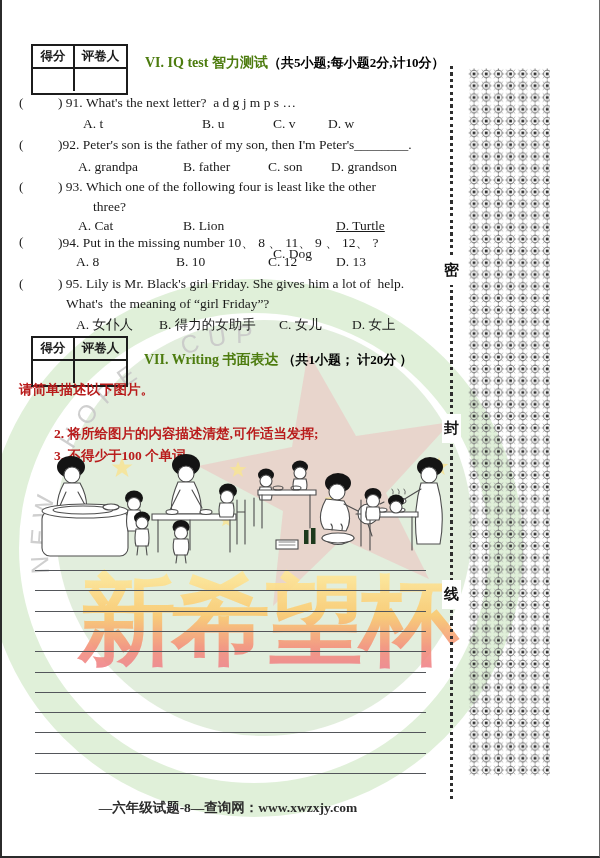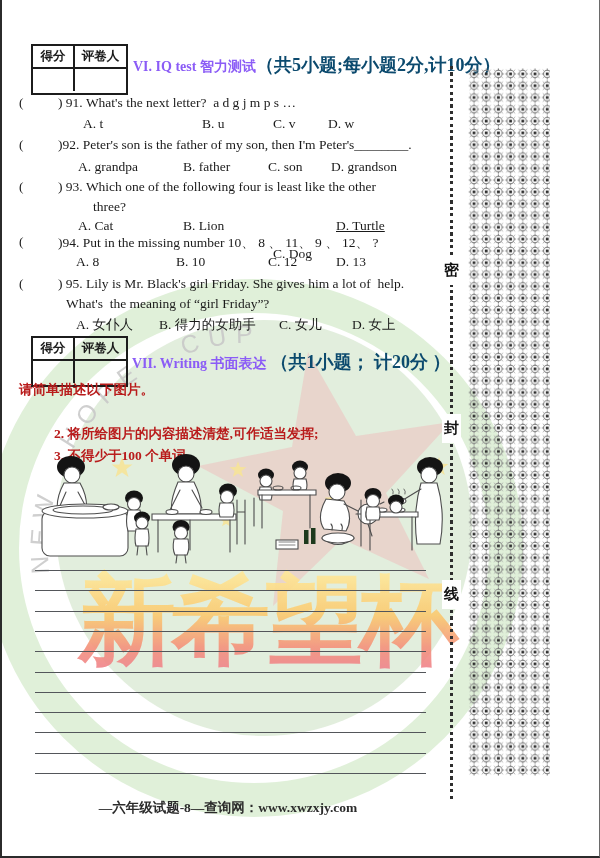--- a/index.html
+++ b/index.html
@@ -18,22 +18,22 @@
 
   
   .scorebox{position:absolute; left:29px; width:97px; height:51px; border:2px solid #1c1c1c; background:transparent; box-sizing:border-box;}
   .scorebox .r1{display:flex; height:23px; border-bottom:2px solid #1c1c1c; box-sizing:border-box;}
   .scorebox .r2{display:flex; height:22px;}
   .scorebox .c1{width:42px; border-right:2px solid #1c1c1c; box-sizing:border-box;}
   .scorebox .c2{flex:1;}
   .scorebox .lbl{font-size:12.5px; font-weight:bold; text-align:center; line-height:21px; font-family:"Liberation Serif", serif;}
 
   
-  .sec-title{font-weight:bold; font-size:14px; color:#8b5cf6;}
-  .sec-note{font-weight:bold; font-size:18px; color:#0c4a6e;}
+  .sec-title{font-weight:bold; font-size:14px; color:#4d7c0f;margin-left:12px;}
+  .sec-note{font-weight:bold; font-size:13px; color:#000000;}
 
   
   #questions{position:absolute; left:17px; top:0; width:430px; height:340px; font-size:13.5px;}
   #questions .qline span{white-space:pre;}
   .paren{position:absolute; left:0;}
   .qtext{position:absolute; left:39px;}
   .opt{position:absolute; white-space:pre;}
 
   
   .cjk{font-weight:bold; color:#b91c1c; font-size:13.5px;}

